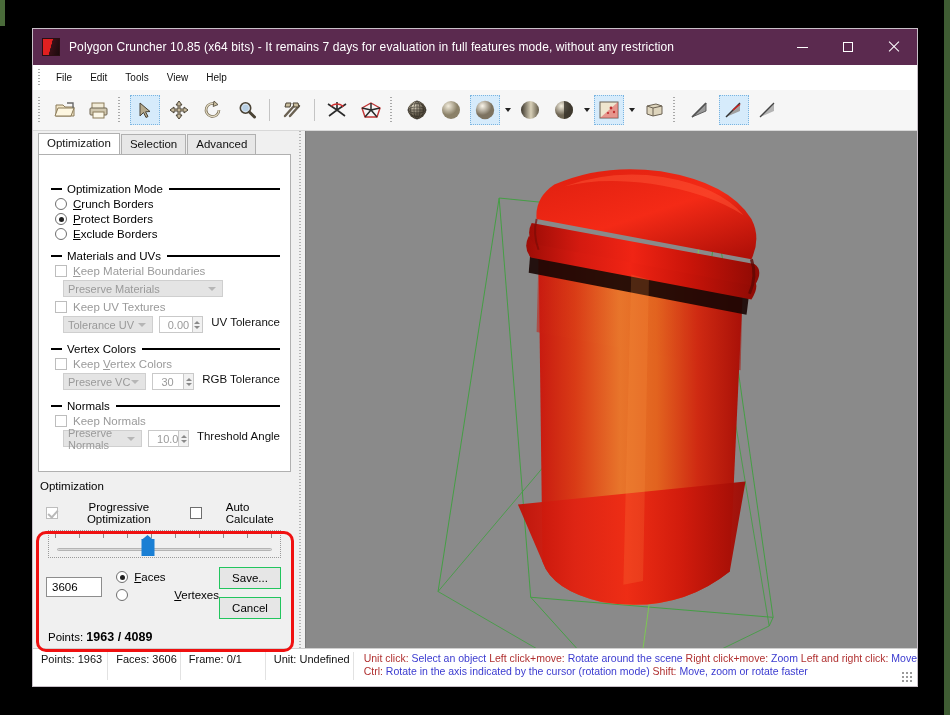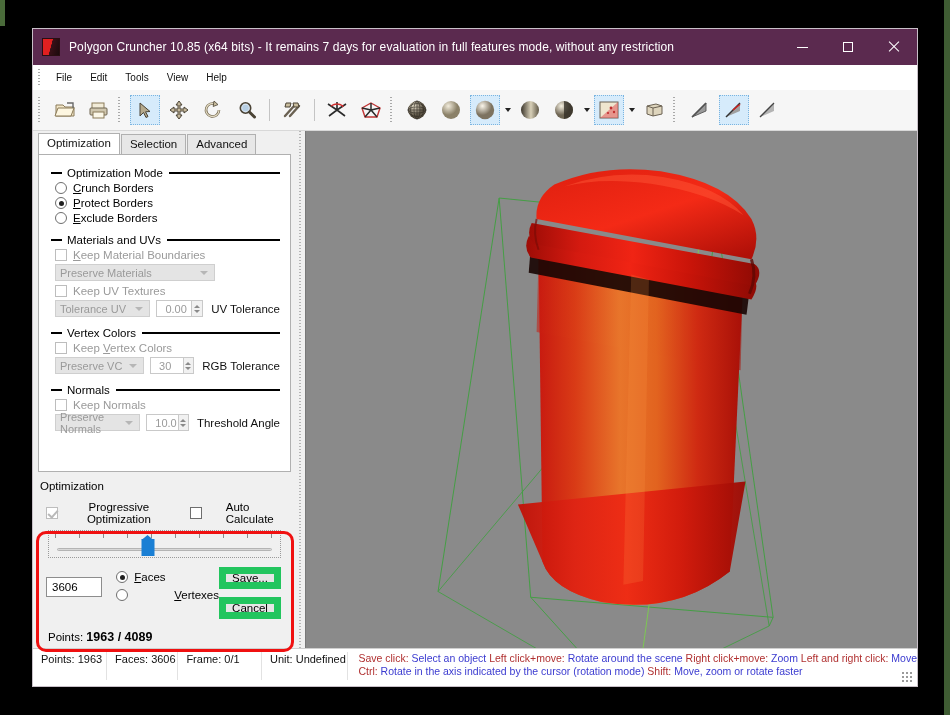--- a/index.html
+++ b/index.html
@@ -202,21 +202,21 @@
     margin-right: 4px;
     position: relative;
     min-height: 0;
     box-sizing: border-box;
     padding: 8px 10px 4px 10px;
     overflow: hidden;
   }
 
   
   .grp {
-    margin-top: 4px;
+    margin-top: 20px;
     margin-bottom: 2px;
     display: flex; align-items: center;
     font-size: 11.5px; color: #000;
   }
   .grp .dash {
     width: 11px; height: 0; border-top: 2px solid #000;
     margin-right: 5px; margin-left: 2px;
   }
   .grp .lbl { white-space: nowrap; }
   .grp .rule {
@@ -242,21 +242,21 @@
     position: absolute; left: 3px; top: 0px;
     width: 4px; height: 8px;
     border: solid #b9b9b9; border-width: 0 2px 2px 0;
     transform: rotate(42deg);
   }
   .row label { font-size: 11.5px; color: #000; white-space: nowrap; }
   .row label.dis { color: #9a9a9a; }
   .u { text-decoration: underline; }
 
   
-  .ctl-row { display: flex; align-items: center; margin: 3px 0 4px 6px; }
+  .ctl-row { display: flex; align-items: flex-start; margin: 3px 0 4px 14px; }
   .combo {
     width: 118px; height: 17px;
     background: #e4e4e4;
     border: 1px solid #cfcfcf;
     box-sizing: border-box;
     display: flex; align-items: center; justify-content: space-between;
     font-size: 11px; color: #9a9a9a;
     padding: 0 2px 0 4px;
   }
   .combo.wide { width: 160px; }
@@ -347,21 +347,21 @@
     padding: 0 0 0 5px;
     box-sizing: border-box;
     display: flex; align-items: center;
     margin-top: 12px;
   }
   .fv-col { margin-left: 14px; margin-top: 4px; }
   .btn-col { margin-left: auto; margin-right: 2px; padding-top: 2px; }
   .btn {
     width: 62px; height: 22px;
     background: #e6e6e6;
-    border: 7px solid #22c55e;
+    border: 1px solid #22c55e;
     box-sizing: border-box;
     font-size: 11.5px; color: #000;
     display: flex; align-items: center; justify-content: center;
     margin-bottom: 8px;
   }
   .stats { margin: 3px 0 0 2px; }
   .stat-line {
     font-size: 11.5px; color: #000; line-height: 14px; white-space: nowrap;
   }
   .stat-line b { font-size: 12.5px; }
@@ -867,21 +867,21 @@
     </div>
   </div>
 
   <div class="statusbar">
     <div class="sb-cell" style="width:104px">Points: 1963</div>
     <div class="sb-cell" style="width:100px">Faces: 3606</div>
     <div class="sb-cell" style="width:118px">Frame: 0/1</div>
     <div class="sb-cell" style="width:122px">Unit: Undefined</div>
     <div class="sb-hints">
       <div>
-        <span class="hk">Save click:</span>
+        <span class="hk">Unit click:</span>
         <span class="hv">Select an object</span>
         <span class="hk">Left click+move:</span>
         <span class="hv">Rotate around the scene</span>
         <span class="hk">Right click+move:</span>
         <span class="hv">Zoom</span>
         <span class="hk">Left and right click:</span>
         <span class="hv">Move</span>
       </div>
       <div>
         <span class="hk">Ctrl:</span>

